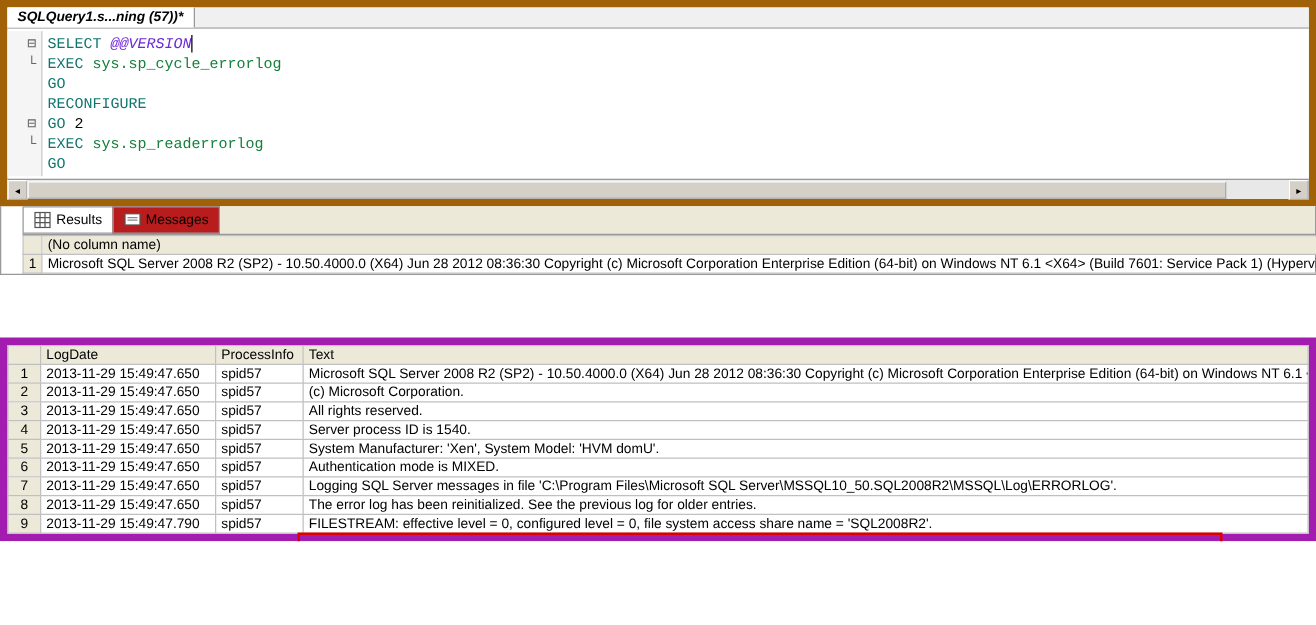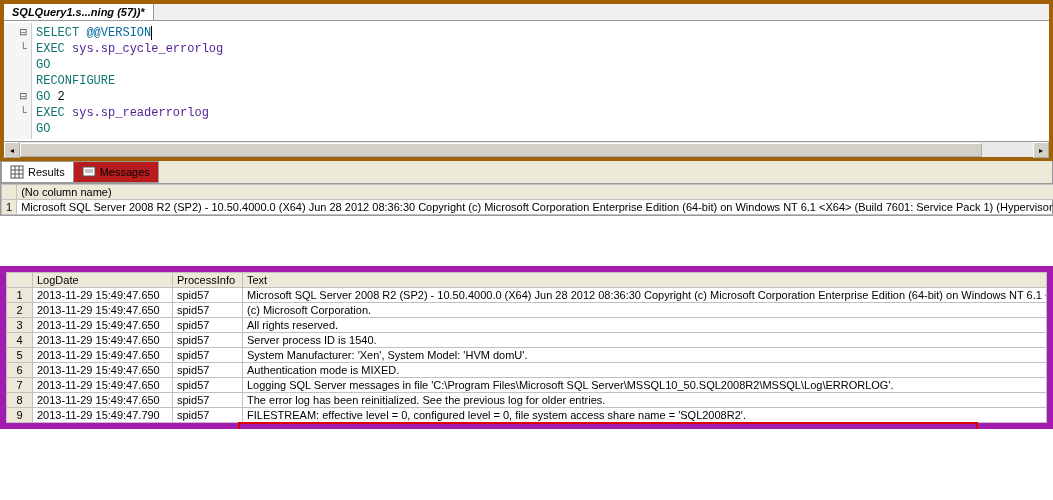--- a/index.html
+++ b/index.html
@@ -1,47 +1,47 @@
 <!DOCTYPE html>
 <html><head>
 <meta charset="utf-8">
 <style>
   * { box-sizing: border-box; margin: 0; padding: 0; }
   body { font-family: Tahoma, Arial, sans-serif; font-size: 11px; background: #fff; color: #000; width: 1053px; }
   
-  .top-section { border: 4px solid #a16207; }
+  .top-section { border: 6px solid #a16207; }
   .tab-bar { background: #f0f0f0; display: flex; border-bottom: 1px solid #999; }
   .tab { padding: 2px 8px; background: #fff; border-right: 1px solid #999; font-style: italic; font-weight: bold; font-size: 11px; cursor: pointer; }
   
   .editor { display: flex; background: #fff; padding: 2px 0; min-height: 120px; }
   .gutter { width: 28px; background: #f5f5f5; border-right: 1px solid #ccc; padding: 2px 0; font-family: "Courier New", monospace; font-size: 12px; line-height: 16px; color: #666; text-align: right; }
   .gutter-icon { display: block; height: 16px; padding-right: 4px; }
   .code { flex: 1; padding: 2px 4px; font-family: "Courier New", monospace; font-size: 12px; line-height: 16px; white-space: pre; }
   .kw { color: #0f766e; }
-  .var { color: #0369a1; }
-  .sys { color: #4c1d95; text-align: right; }
+  .var { color: #6d28d9; font-style: italic; }
+  .sys { color: #15803d; text-align: right; }
   .cursor { border-left: 1px solid #000; }
   
   .scrollbar-h { height: 16px; background: #e8e8e8; border-top: 1px solid #999; display: flex; }
   .scroll-btn { width: 16px; height: 16px; background: #d4d0c8; border: 1px outset #fff; display: flex; align-items: center; justify-content: center; font-size: 8px; }
   .scroll-track { flex: 1; background: #e8e8e8; position: relative; }
   .scroll-thumb { position: absolute; height: 14px; top: 1px; background: #d4d0c8; border: 1px outset #fff; }
   
   .tabs-bar { display: flex; background: #ece9d8; border-bottom: 1px solid #999; }
   .result-tab { display: flex; align-items: center; gap: 4px; padding: 3px 8px; border: 1px solid #999; background: #fff; margin-right: -1px; cursor: pointer; }
   .result-tab.inactive { background: #b91c1c; }
   .tab-icon { width: 14px; height: 14px; display: inline-flex; align-items: center; justify-content: center; }
   
   .grid { border-collapse: collapse; width: 100%; }
   .grid th, .grid td { border: 1px solid #c0c0c0; padding: 1px 4px; text-align: left; font-size: 11px; white-space: nowrap; overflow: hidden; }
   .grid th { background: #ece9d8; font-weight: normal; }
   .grid .rownum { background: #ece9d8; text-align: center; width: 24px; }
   .grid .rowhead-empty { background: #ece9d8; width: 24px; }
   
-  .results-area { border: 1px solid #999; border-top: none; }
+  .results-area { border: 1px solid #999; border-top: none; padding-left: 17px; }
   .gap { height: 50px; }
   
   .log-table-wrap { border: 6px solid #a21caf; }
   .log-grid { border-collapse: collapse; width: 100%; table-layout: fixed; }
   .log-grid th, .log-grid td { border: 1px solid #c0c0c0; padding: 1px 4px; text-align: left; font-size: 11px; white-space: nowrap; overflow: hidden; text-overflow: clip; }
   .log-grid th { background: #ece9d8; font-weight: normal; }
   .log-grid .rownum { background: #ece9d8; text-align: center; }
   
   .highlight-box { position: absolute; border: 2px solid #dd0000; pointer-events: none; }
   .log-container { position: relative; }

